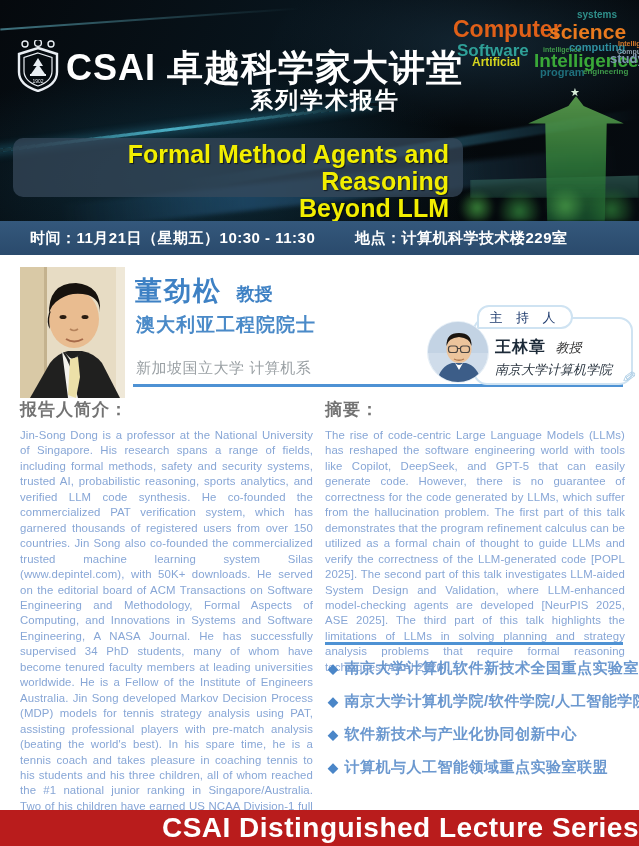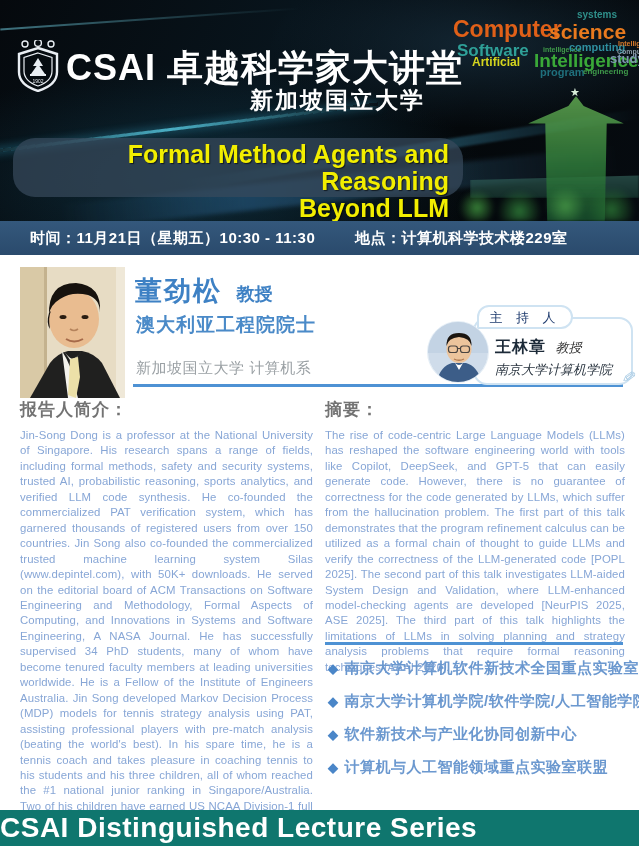--- a/index.html
+++ b/index.html
@@ -64,21 +64,21 @@
   .w-computing   { left: 569px; top: 42px;  font-size: 11px; color: #2f8f9f; font-weight: normal; }
   .w-intel-or    { left: 618px; top: 40px;  font-size: 7px;  color: #d87a2a; }
   .w-computer-sm { left: 617px; top: 48px;  font-size: 7px;  color: #8a9aa5; font-weight: normal; }
   .w-artificial  { left: 472px; top: 56px;  font-size: 12px; color: #d6d61e; }
   .w-intelligence{ left: 534px; top: 51px;  font-size: 19px; color: #3aa838; }
   .w-study       { left: 610px; top: 52px;  font-size: 13px; color: #7e97b0; font-weight: normal; }
   .w-program     { left: 540px; top: 67px;  font-size: 11px; color: #1f6f7c; font-weight: normal; }
   .w-engineering { left: 583px; top: 68px;  font-size: 8px;  color: #3f9a4a; }
 
   .lecture-title-box { position: absolute; left: 13px; top: 138px; width: 450px; height: 59px;
-    background: rgba(56,74,92,.72); border-radius: 22px; }
+    background: rgba(56,74,92,.72); border-radius: 10px; }
   .lecture-title { position: absolute; right: 14px; top: 3px; width: 430px;
     color: #f2ee00; font-size: 25px; font-weight: bold; line-height: 27px;
     text-align: right; white-space: pre-line;
     text-shadow: 1px 1px 1px rgba(0,0,0,.6); }
 
   
   .info-bar { position: absolute; left: 0; top: 221px; width: 639px; height: 34px;
     background: linear-gradient(180deg, #34587c, #2a4a6c); color: #ffffff; }
   .info-time { position: absolute; left: 30px; top: 8px; font-size: 15px; font-weight: bold; letter-spacing: .5px; }
   .info-location { position: absolute; left: 355px; top: 8px; font-size: 15px; font-weight: bold; letter-spacing: .5px; }
@@ -126,21 +126,21 @@
     text-align: justify; letter-spacing: .1px; }
 
   .organizers { position: absolute; left: 328px; top: 404px; width: 300px; }
   .organizer-item { margin-bottom: 14px; color: #6b98cf; font-size: 15px;
     font-weight: bold; letter-spacing: .5px; white-space: nowrap; }
   .diamond-icon { color: #4a86c8; font-size: 13px; margin-right: 6px; }
   .diamond-icon::before { content: "◆"; }
 
   
   .footer { position: absolute; left: 0; top: 810px; width: 639px; height: 36px;
-    background: #0f766e; color: #ffffff; text-align: left; }
+    background: #b91c1c; color: #ffffff; text-align: right; }
   .footer-text { font-size: 28px; font-weight: bold; line-height: 36px; letter-spacing: .5px; }
 </style>
 </head>
 <body>
 
 <div class="poster">
 
   <div class="header">
     <div class="streak s4"></div>
     <div class="streak s1"></div>
@@ -157,21 +157,21 @@
       <circle cx="36" cy="4" r="3" fill="none" stroke="#e9eef3" stroke-width="1.4"></circle>
       <path d="M23 8 L42 14 V32 Q42 45 23 51 Q4 45 4 32 V14 Z" fill="none" stroke="#e9eef3" stroke-width="2.4"></path>
       <path d="M23 13 L37 17.5 V31 Q37 41 23 46 Q9 41 9 31 V17.5 Z" fill="none" stroke="#e9eef3" stroke-width="1.2"></path>
       <path d="M23 18 L28 26 H18 Z" fill="#e9eef3"></path>
       <path d="M23 24 L30 34 H16 Z" fill="#e9eef3"></path>
       <rect x="15" y="34" width="16" height="2" fill="#e9eef3"></rect>
       <text x="23" y="42.5" font-size="5" fill="#e9eef3" text-anchor="middle" font-family="Liberation Sans, sans-serif">1902</text>
     </svg>
 
     <div class="org-title">CSAI 卓越科学家大讲堂</div>
-    <div class="org-subtitle">新加坡国立大学</div>
+    <div class="org-subtitle">系列学术报告</div>
 
     <div class="wordcloud">
       <span class="w-computer">Computer</span>
       <span class="w-science">science</span>
       <span class="w-systems">systems</span>
       <span class="w-software">Software</span>
       <span class="w-intel-sm">intelligence</span>
       <span class="w-computing">computing</span>
       <span class="w-intel-or">Intelligence</span>
       <span class="w-computer-sm">Computer</span>

